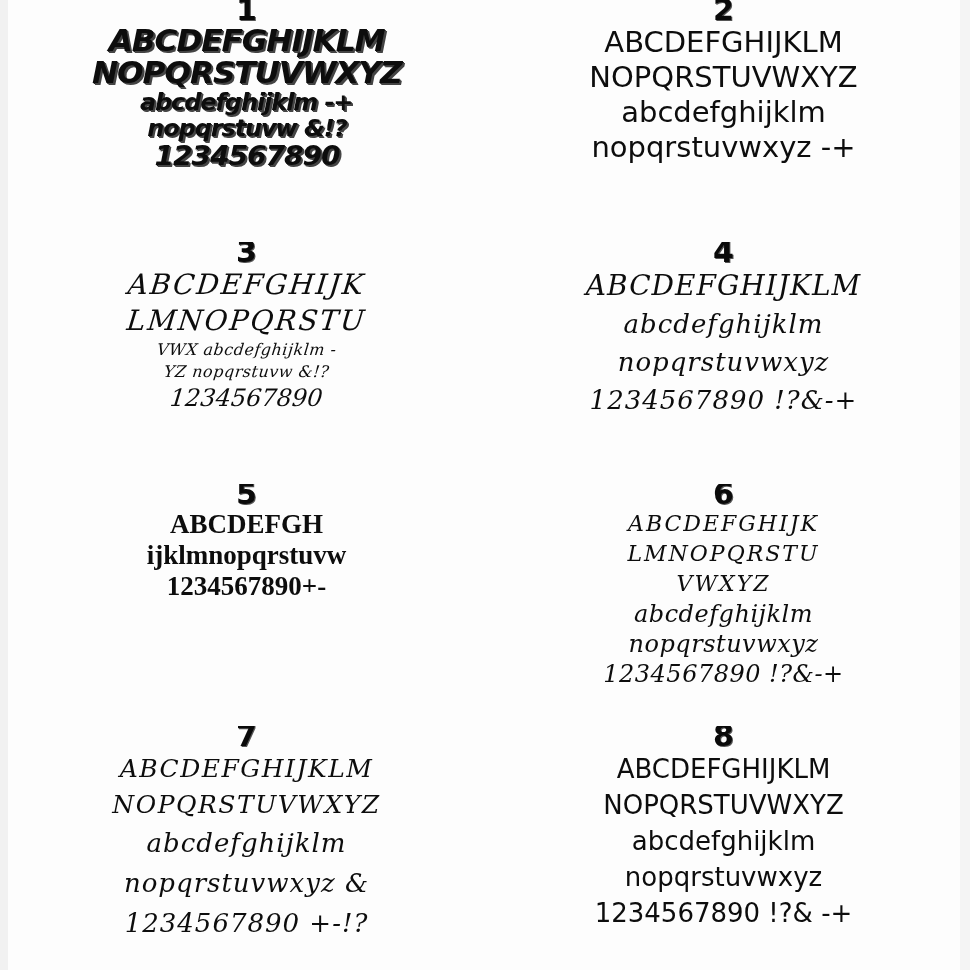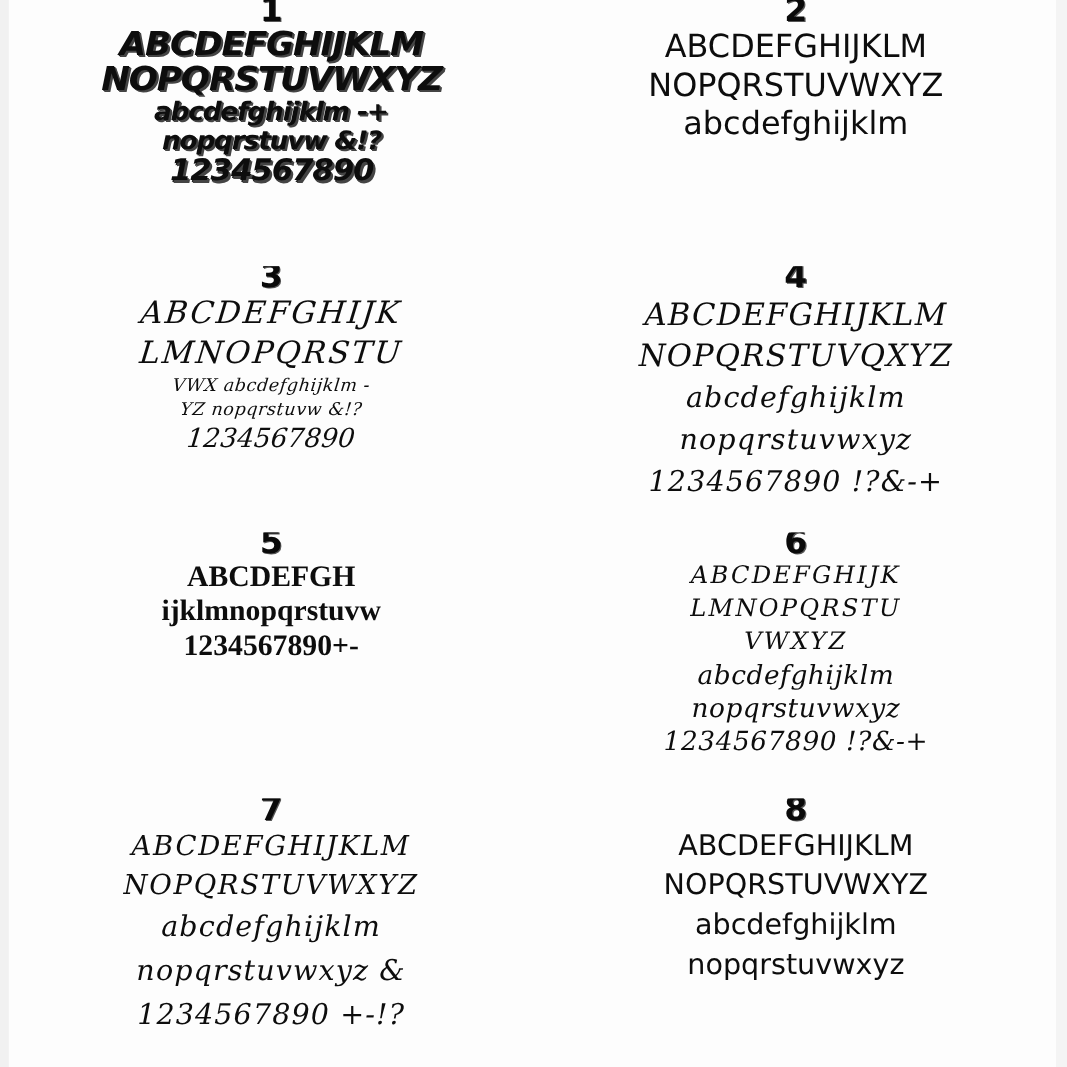--- a/index.html
+++ b/index.html
@@ -211,39 +211,39 @@
         <div class="line l5">1234567890</div>
       </div>
     </div>
 
     <div class="cell right s2">
       <div class="num">2</div>
       <div class="lines">
         <div class="line l1">ABCDEFGHIJKLM</div>
         <div class="line l2">NOPQRSTUVWXYZ</div>
         <div class="line l3">abcdefghijklm</div>
+        <div class="line l4">nopqrstuvwxyz -+</div>
       </div>
     </div>
 
     <div class="cell left s3">
       <div class="num">3</div>
       <div class="lines">
         <div class="line l1">ABCDEFGHIJK</div>
         <div class="line l2">LMNOPQRSTU</div>
         <div class="line l3">VWX  abcdefghijklm -</div>
         <div class="line l4">YZ  nopqrstuvw &amp;!?</div>
         <div class="line l5">1234567890</div>
       </div>
     </div>
 
     <div class="cell right s4">
       <div class="num">4</div>
       <div class="lines">
         <div class="line l1">ABCDEFGHIJKLM</div>
-        <div class="line l2">NOPQRSTUVQXYZ</div>
         <div class="line l3">abcdefghijklm</div>
         <div class="line l4">nopqrstuvwxyz</div>
         <div class="line l5">1234567890 !?&amp;-+</div>
       </div>
     </div>
 
     <div class="cell left s5">
       <div class="num">5</div>
       <div class="lines">
         <div class="line l1">ABCDEFGH</div>
@@ -275,17 +275,18 @@
       </div>
     </div>
 
     <div class="cell right s8">
       <div class="num">8</div>
       <div class="lines">
         <div class="line l1">ABCDEFGHIJKLM</div>
         <div class="line l2">NOPQRSTUVWXYZ</div>
         <div class="line l3">abcdefghijklm</div>
         <div class="line l4">nopqrstuvwxyz</div>
+        <div class="line l5">1234567890 !?&amp;  -+</div>
       </div>
     </div>
 
   </div>
 </div>
 
 </body></html>

